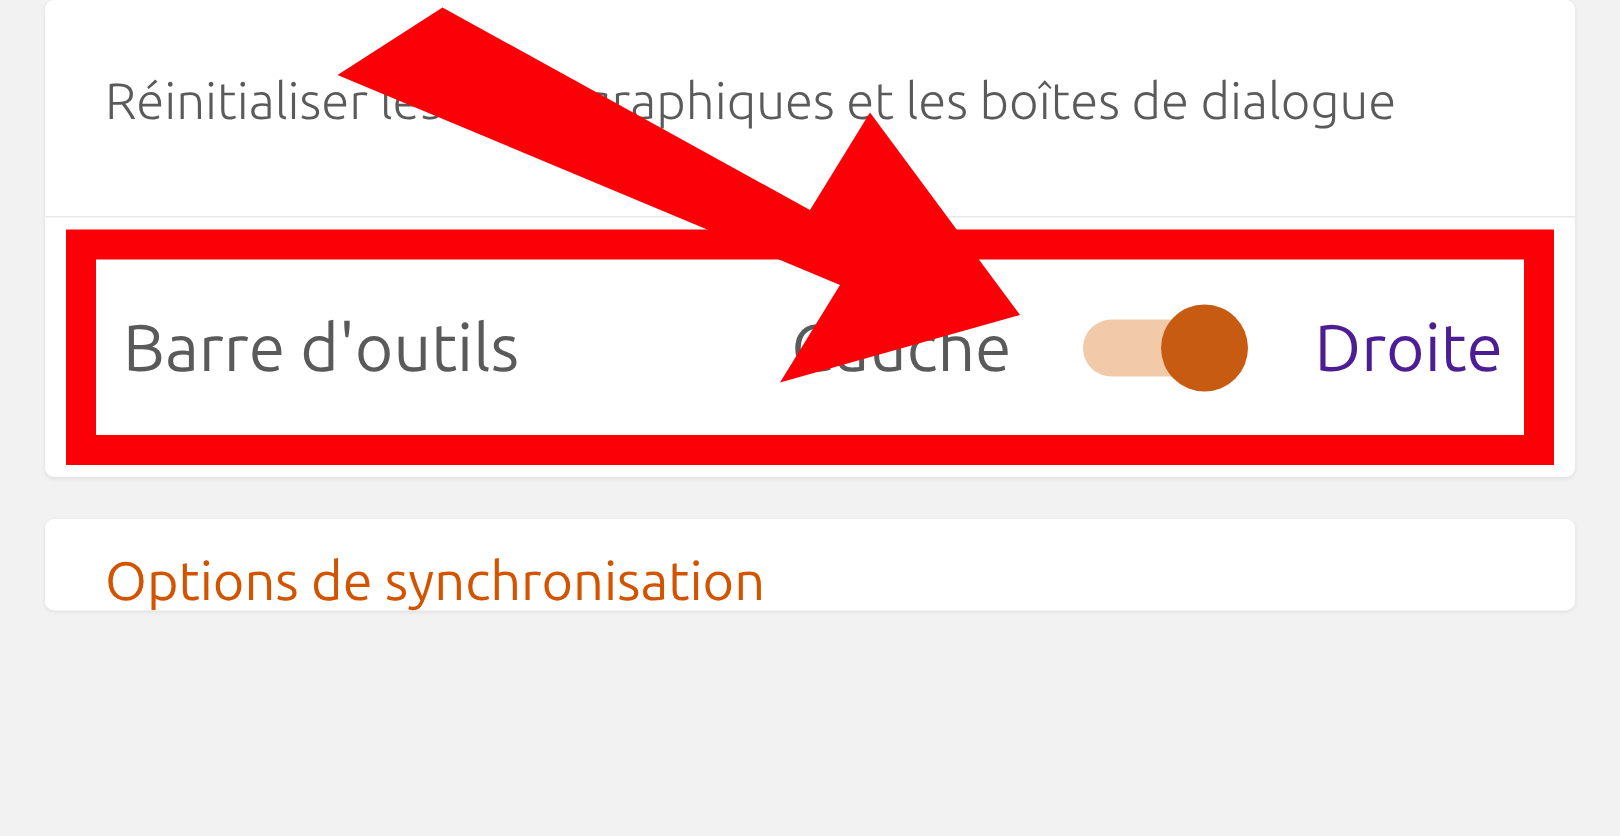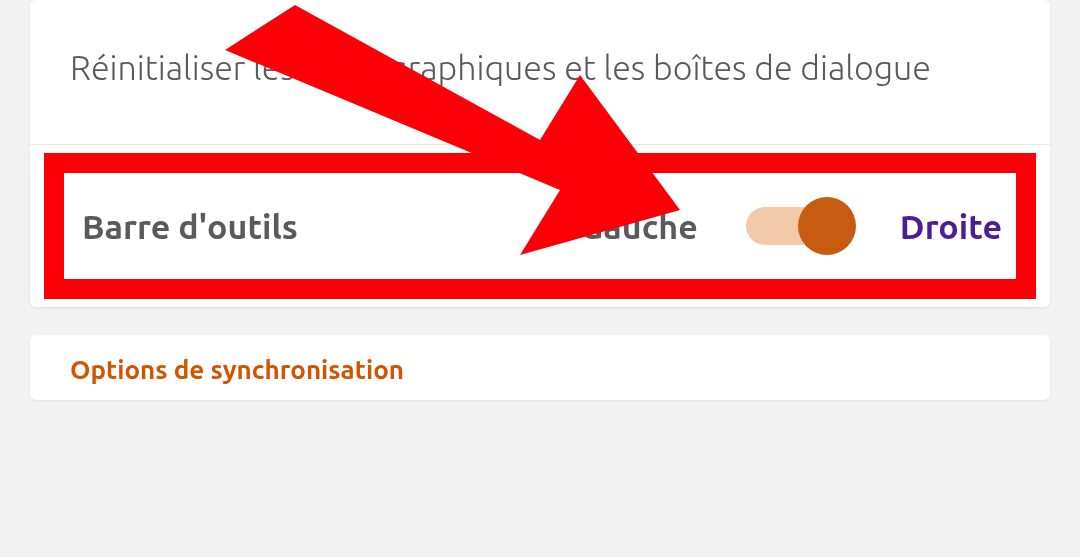--- a/index.html
+++ b/index.html
@@ -38,22 +38,22 @@
       right: 14px;
       bottom: 8px;
       border: 20px solid #fb0007;
       pointer-events: none;
       z-index: 5;
     }
     .toolbar-row {
       display: flex;
       align-items: center;
       padding: 62px 44px 62px 48px;
-      font-size: 34px;
-      font-weight: 700;
+      font-size: 44px;
+      font-weight: 400;
       color: #5a5a5a;
     }
     .toolbar-label {
       flex: 0 0 auto;
     }
     .spacer {
       flex: 1;
     }
     .option-left {
       margin-right: 48px;
@@ -78,23 +78,23 @@
       width: 58px;
       height: 58px;
       background: #c75b12;
       border-radius: 50%;
     }
     .card-sync {
       margin-top: 28px;
       padding: 0;
     }
     .sync-title {
-      padding: 20px 40px 16px 40px;
-      font-size: 26px;
-      font-weight: 700;
+      padding: 20px 40px 0 40px;
+      font-size: 36px;
+      font-weight: 400;
       color: #d35400;
     }
     .arrow-svg {
       position: absolute;
       top: 0;
       left: 0;
       z-index: 10;
       pointer-events: none;
     }
   </style>

